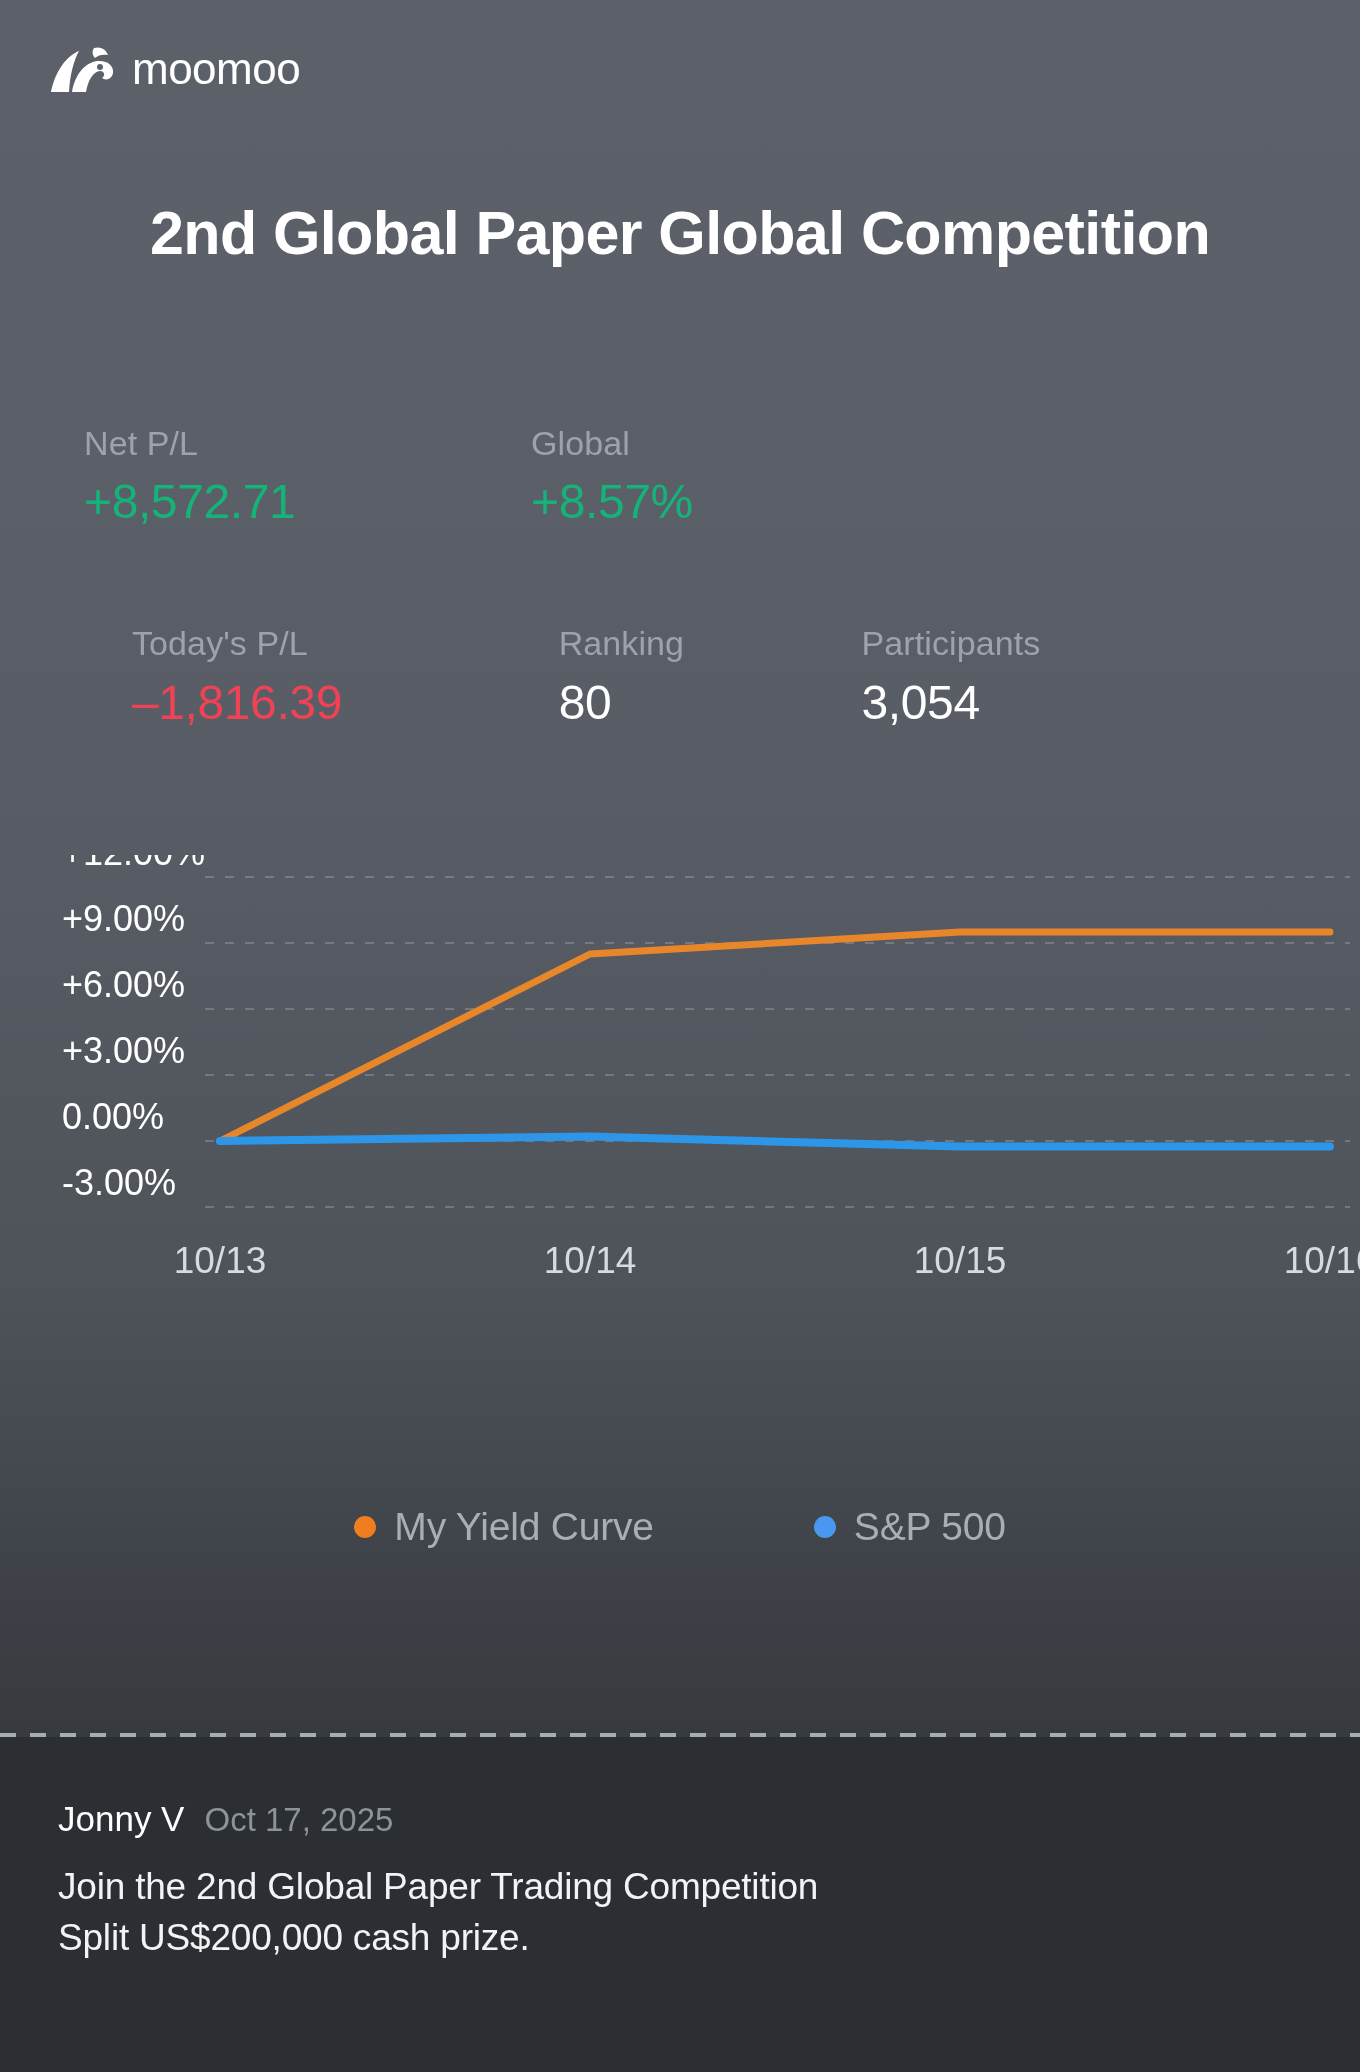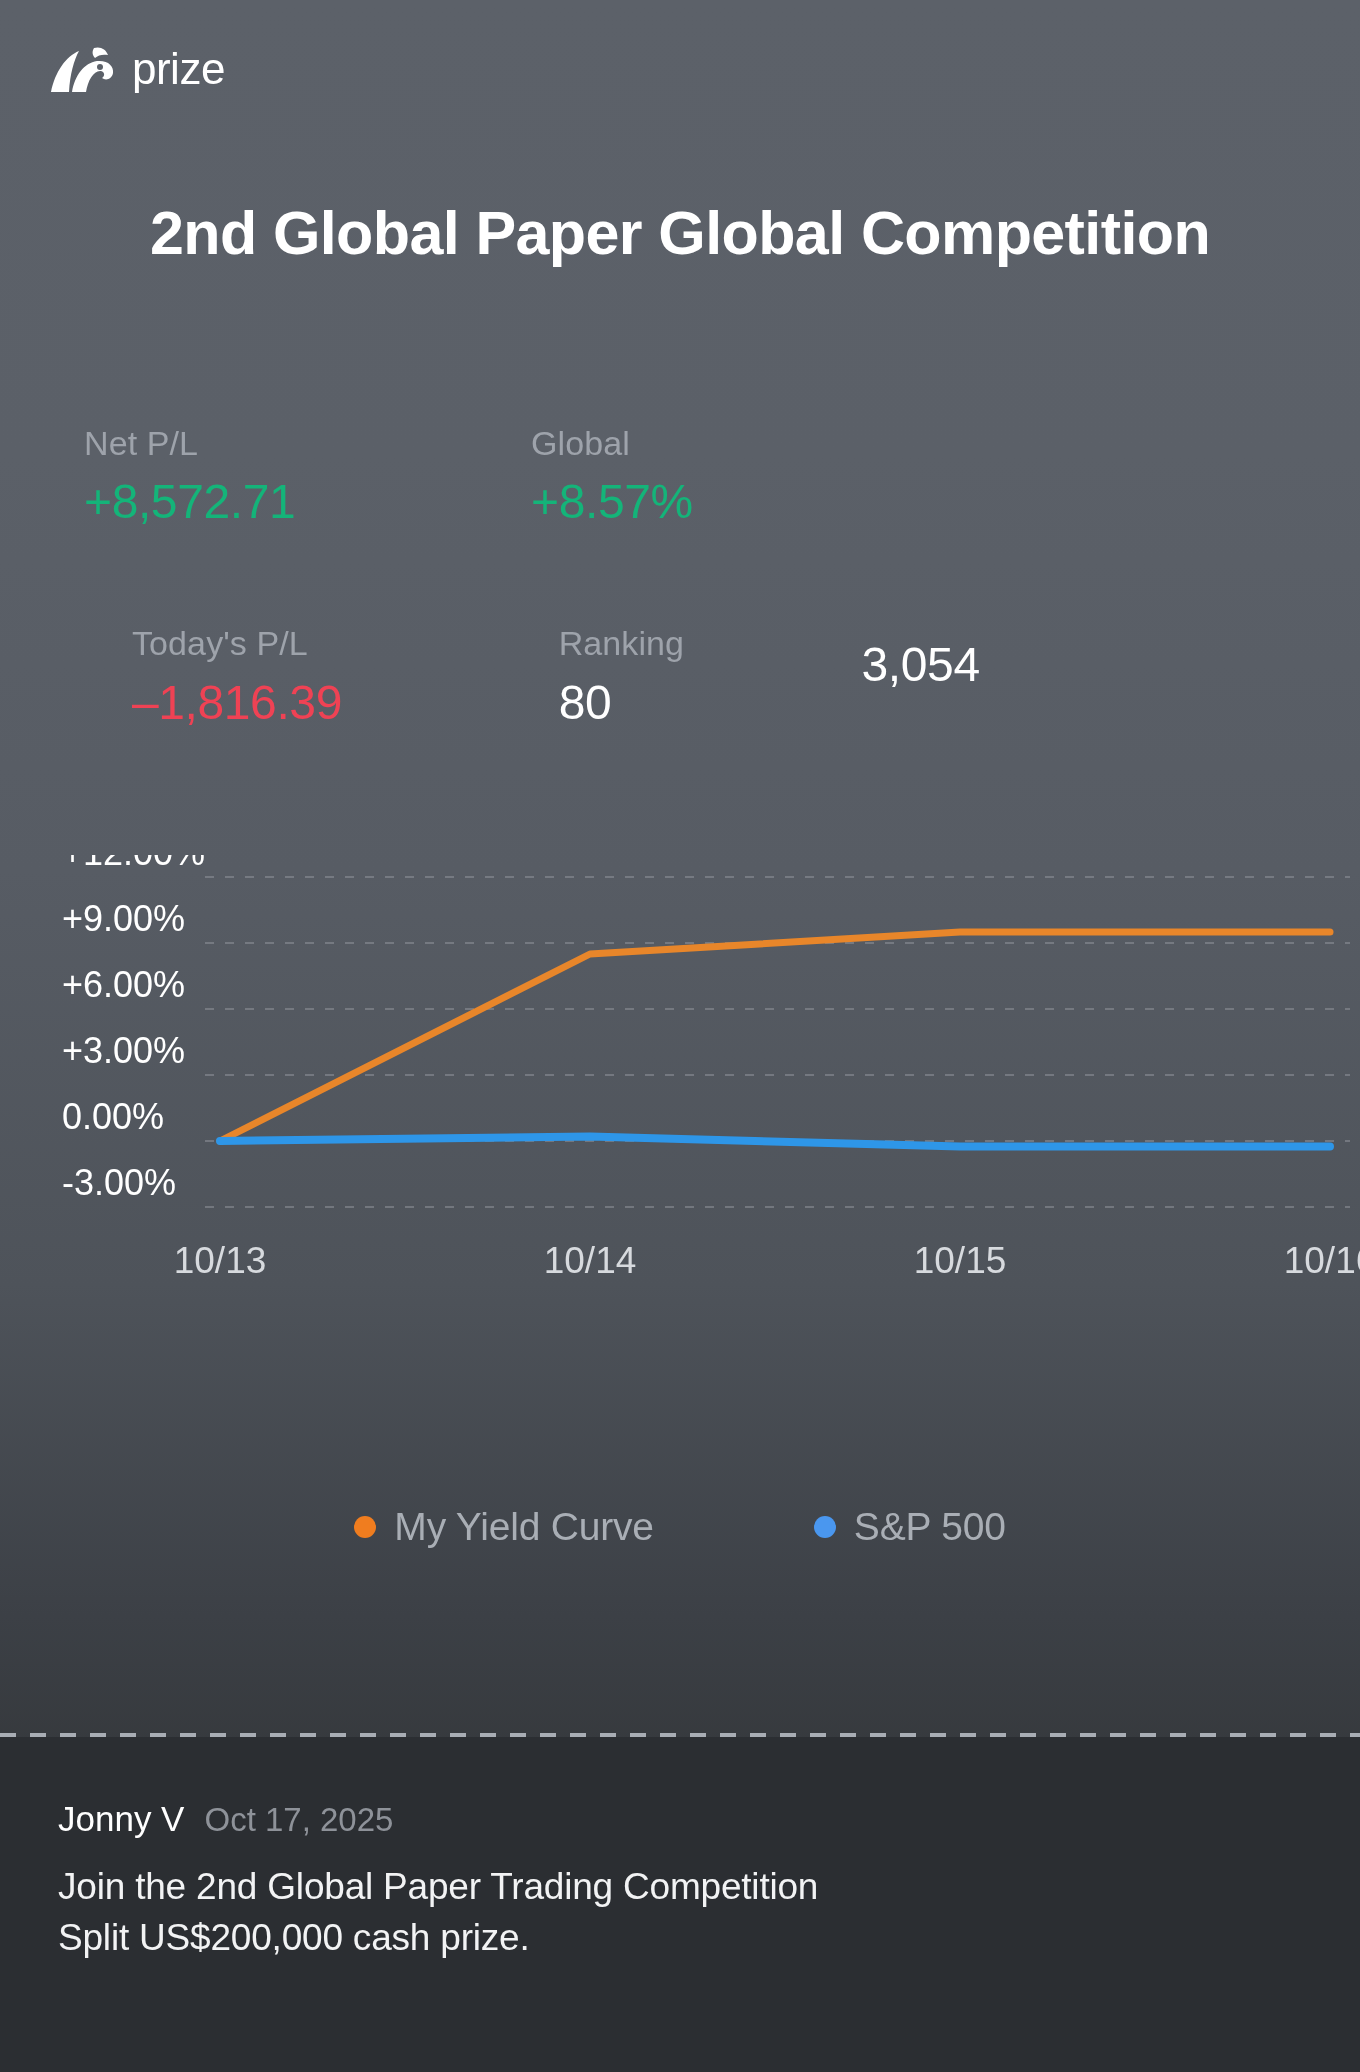--- a/index.html
+++ b/index.html
@@ -99,21 +99,21 @@
 
   <div class="logo-row">
     <span class="logo-mark">
       <svg viewBox="0 0 68 54" width="68" height="54" aria-hidden="true">
         <path fill="#ffffff" d="M3 50 C7 30 18 14 31 9 C26 18 22 32 21 50 Z"></path>
         <path fill="#ffffff" d="M24 50 C27 33 36 21 49 19 C60 18 66 24 65 31 C64 37 58 39 54 36 C57 34 57 30 53 29 C46 28 40 38 38 50 Z"></path>
         <path fill="#ffffff" d="M46 6 C52 4 58 7 60 13 C55 12 50 13 47 16 C44 13 44 9 46 6 Z"></path>
         <circle cx="52" cy="25" r="3" fill="#5c6169"></circle>
       </svg>
     </span>
-    <span class="logo-word">prize</span>
+    <span class="logo-word">moomoo</span>
   </div>
 
   <div class="title">2nd Global Paper Global Competition</div>
 
   <div class="stats">
     <div class="stat-row row1">
       <div class="stat col1">
         <div class="stat-label">Net P/L</div>
         <div class="stat-value val-green">+8,572.71</div>
       </div>
@@ -127,20 +127,21 @@
     <div class="stat-row row2">
       <div class="stat col1">
         <div class="stat-label">Today's P/L</div>
         <div class="stat-value val-red">–1,816.39</div>
       </div>
       <div class="stat col2">
         <div class="stat-label">Ranking</div>
         <div class="stat-value val-white">80</div>
       </div>
       <div class="stat col3">
+        <div class="stat-label">Participants</div>
         <div class="stat-value val-white">3,054</div>
       </div>
     </div>
   </div>
 
   <div class="chart-wrap">
     <svg id="chart" class="chart-svg" width="1360" height="680" viewBox="0 0 1360 680">
         <line x1="185" y1="22" x2="1330" y2="22" stroke="#8f949b" stroke-width="2" stroke-dasharray="9 11" stroke-opacity="0.55"></line>
         <text x="42" y="10" fill="#ffffff" font-size="36" font-family="&quot;Liberation Sans&quot;, sans-serif">+12.00%</text>
         <line x1="185" y1="88" x2="1330" y2="88" stroke="#8f949b" stroke-width="2" stroke-dasharray="9 11" stroke-opacity="0.55"></line>

